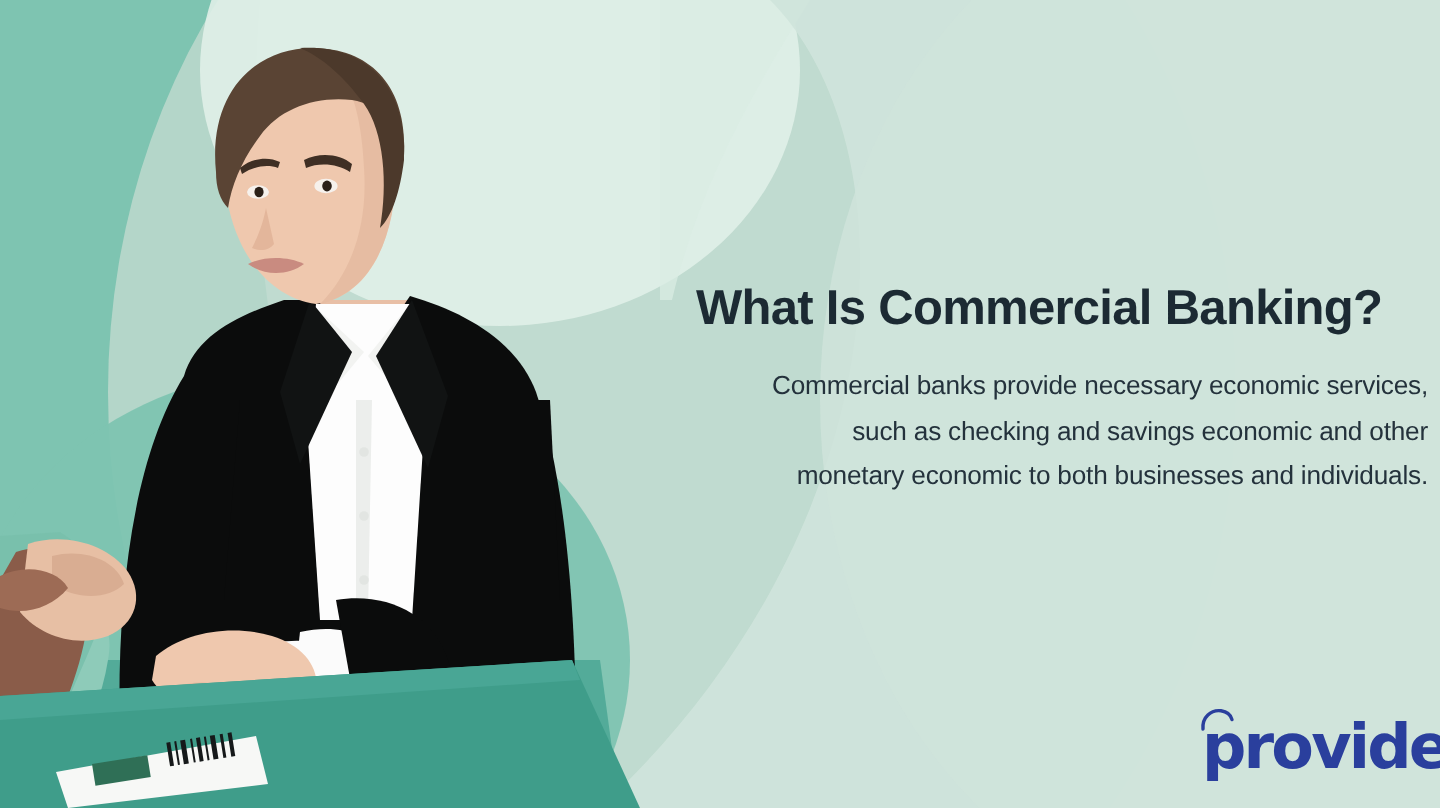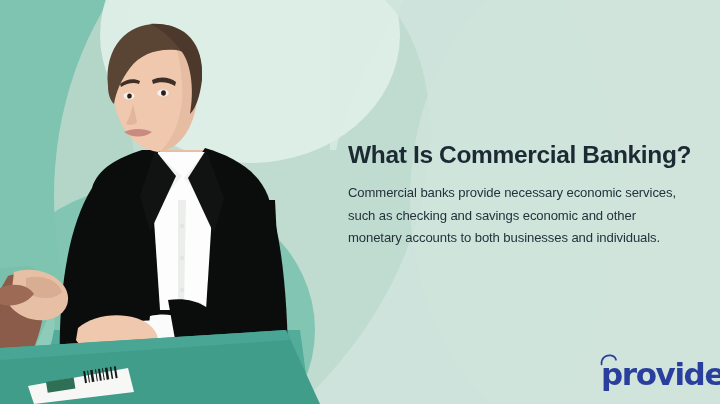--- a/index.html
+++ b/index.html
@@ -53,20 +53,21 @@
     font-family: "Liberation Sans", sans-serif;
     font-size: 13.1px;
     line-height: 1.72;
     font-weight: normal;
     color: #24323c;
     letter-spacing: -0.1px;
   }
   .body-copy .ln {
     display: block;
     white-space: nowrap;
+    text-align: right;
   }
   .logo {
     position: absolute;
     left: 601px;
     top: 356px;
     height: 34px;
     display: flex;
     align-items: flex-end;
   }
   .logo-wordmark {
@@ -223,21 +224,21 @@
 
   </svg>
 
   <div id="content">
 
     <div class="text-block">
       <h1 class="headline">What Is Commercial Banking?</h1>
       <p class="body-copy">
         <span class="ln">Commercial banks provide necessary economic services,</span>
         <span class="ln">such as checking and savings economic and other</span>
-        <span class="ln">monetary accounts to both businesses and individuals.</span>
+        <span class="ln">monetary economic to both businesses and individuals.</span>
       </p>
     </div>
 
     <div class="logo">
       <span class="logo-wordmark">
         <svg class="logo-swoosh" viewBox="0 0 17 12">
           <path d="M1.5,10.5 C1.0,4.5 5.5,0.8 10.5,1.4 C13.4,1.8 15.4,3.6 16,5.8" fill="none" stroke="#2a3f9d" stroke-width="1.7" stroke-linecap="round"></path>
         </svg>
         <span>provide</span>
       </span>

